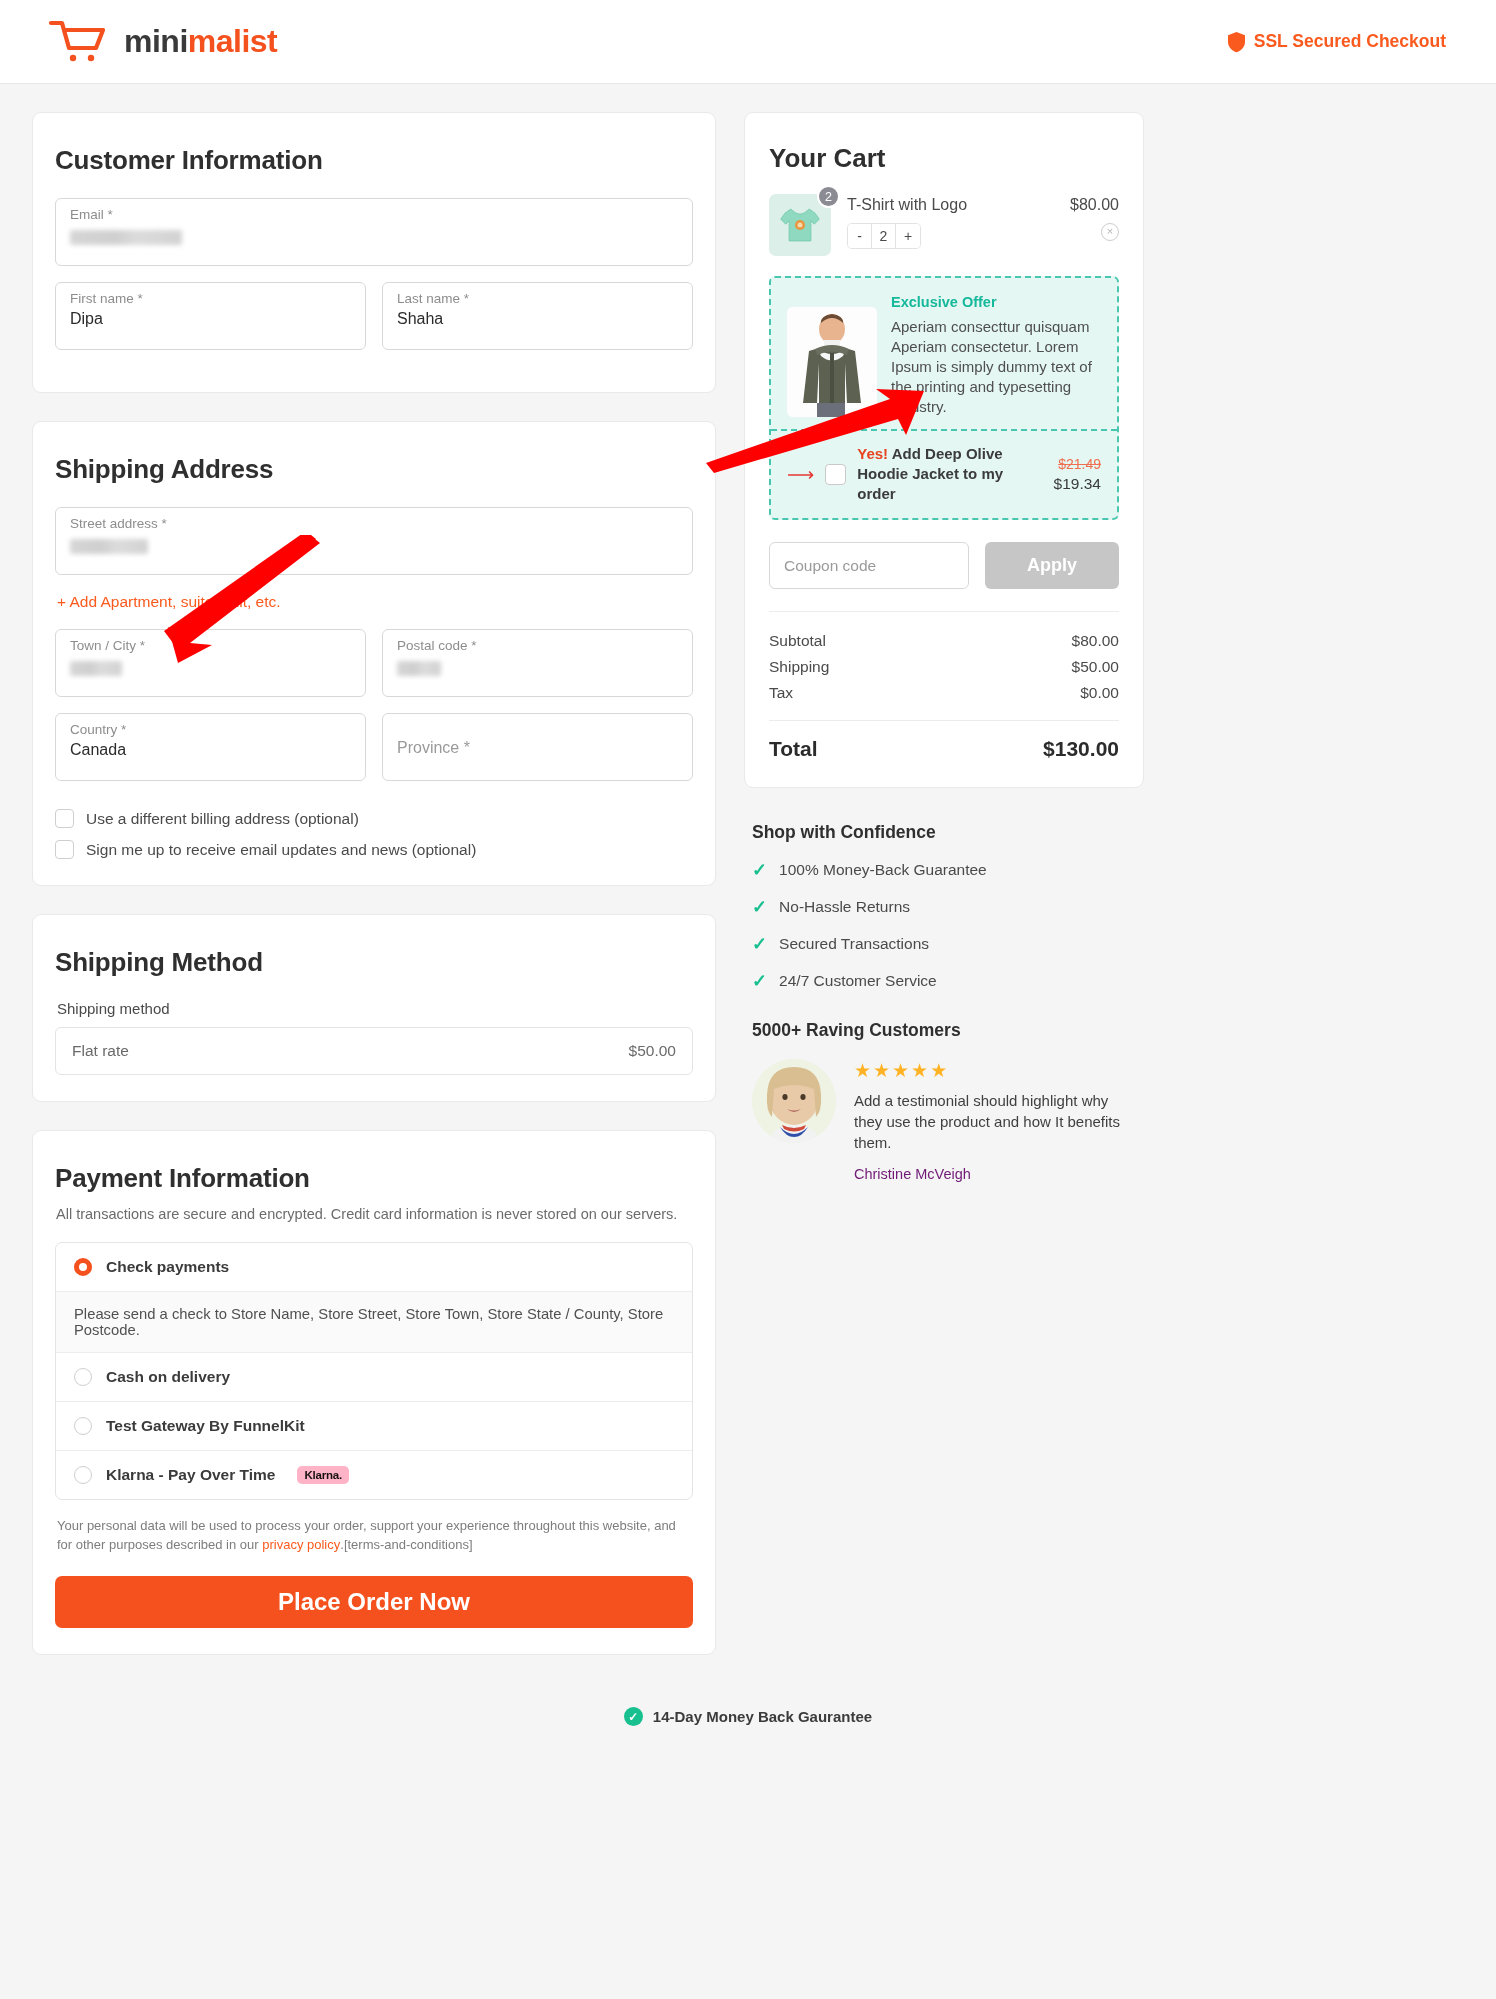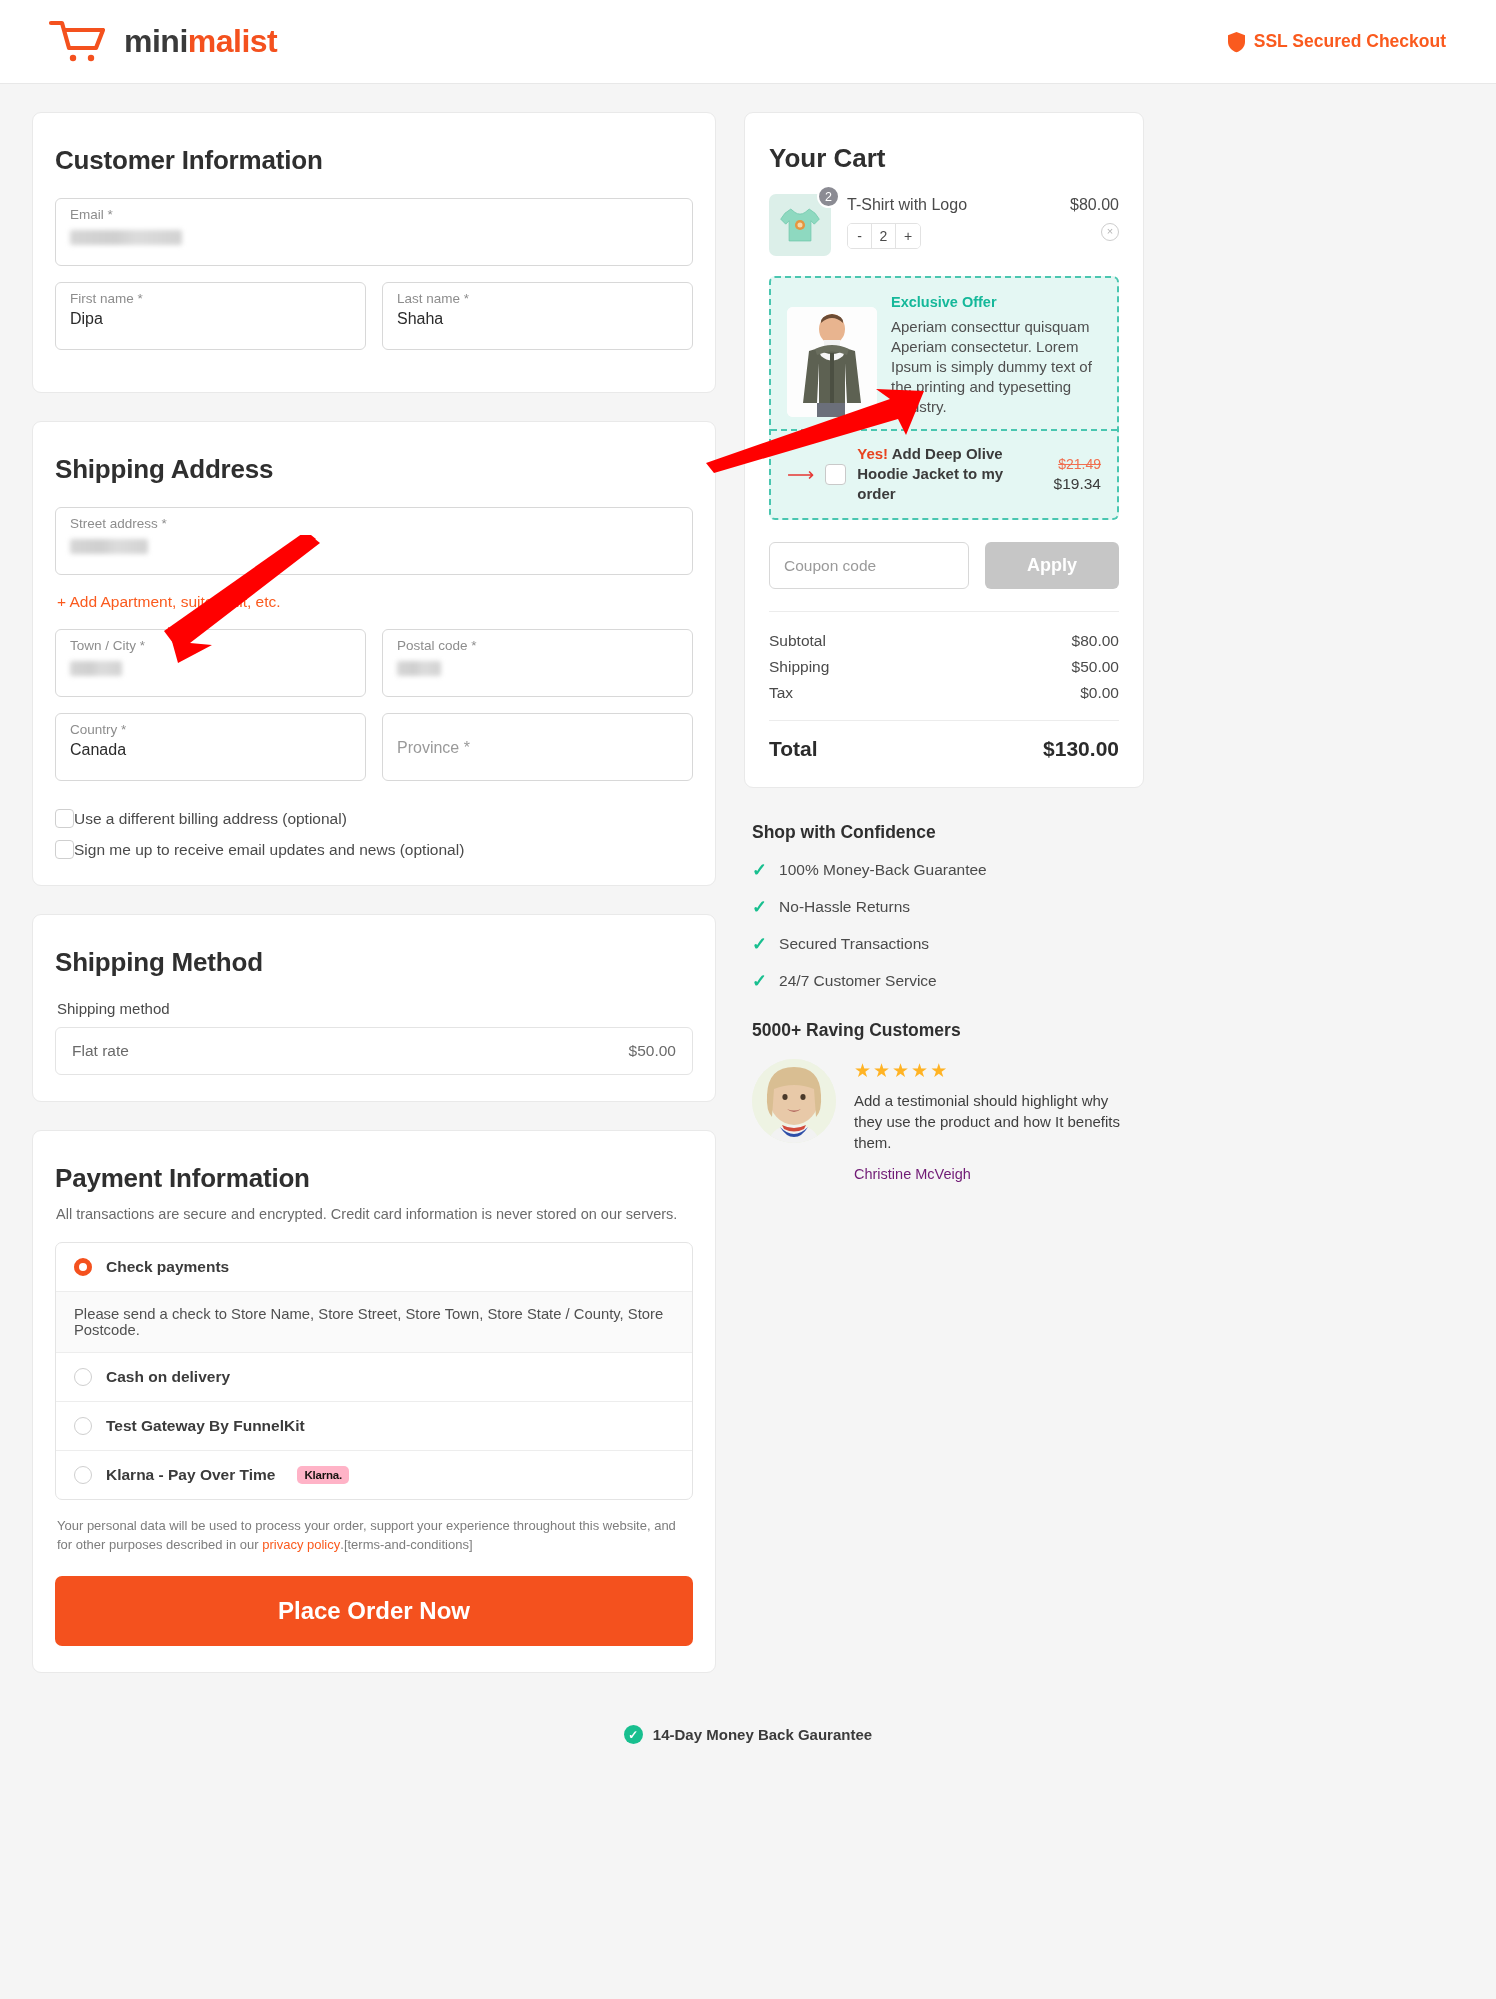--- a/index.html
+++ b/index.html
@@ -116,21 +116,21 @@
     font-size: 15.5px;
     font-weight: 500;
     margin: 2px 0 18px 2px;
     display: inline-block;
     cursor: pointer;
   }
 
   .checkrow {
     display: flex;
     align-items: center;
-    gap: 0;
+    gap: 12px;
     margin-top: 12px;
   }
   .box {
     width: 19px; height: 19px;
     border: 1px solid #cfcfcf;
     border-radius: 4px;
     background: #fff;
     flex: 0 0 auto;
   }
   .checkrow span { font-size: 15.5px; color: #4a4a4a; }
@@ -205,21 +205,21 @@
   }
   .legal a { color: #fa5a1e; text-decoration: none; font-weight: 500; }
 
   .place-order {
     display: block;
     width: 100%;
     background: #f4511e;
     color: #fff;
     border: none;
     border-radius: 7px;
-    height: 70px;
+    height: 52px;
     font-size: 24px;
     font-weight: bold;
     font-family: inherit;
     cursor: pointer;
   }
 
   
   .cart-card { padding: 24px 24px 26px; }
   h2.cart-title {
     font-size: 26px; font-weight: bold; color: #2f2f2f;

